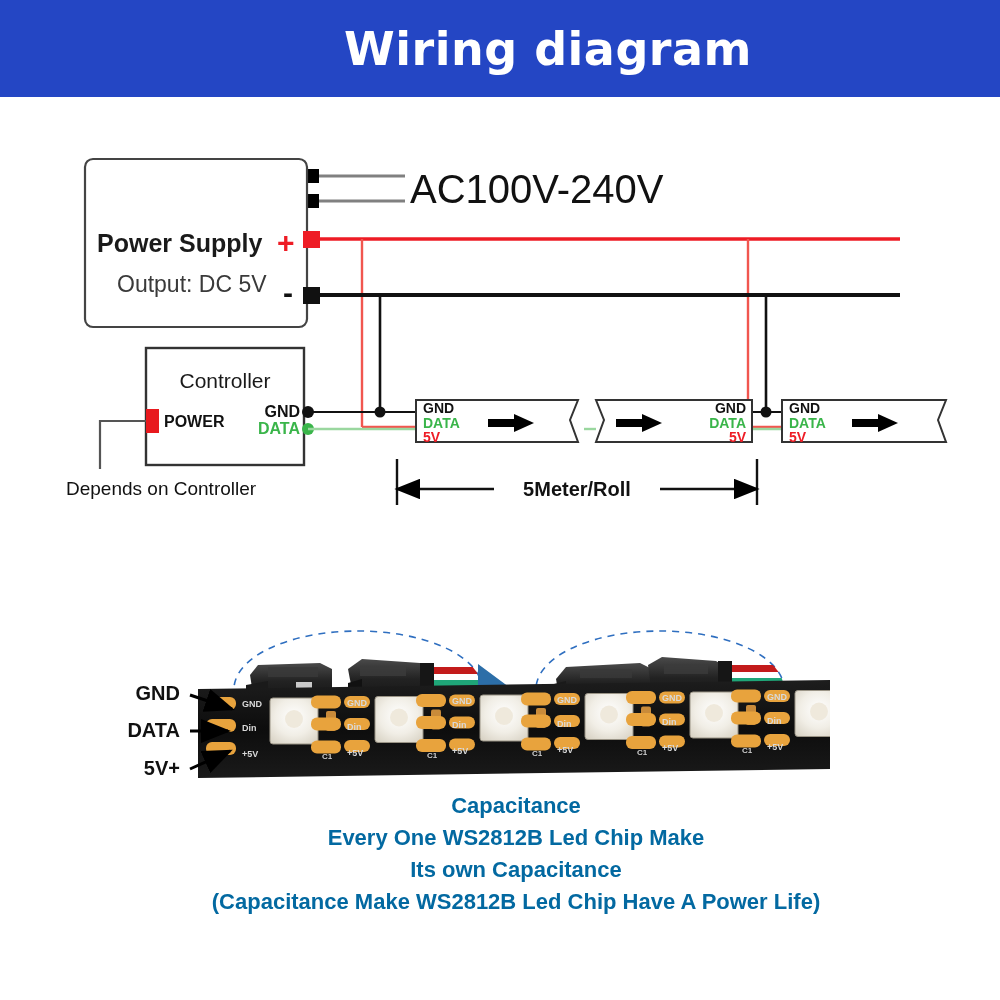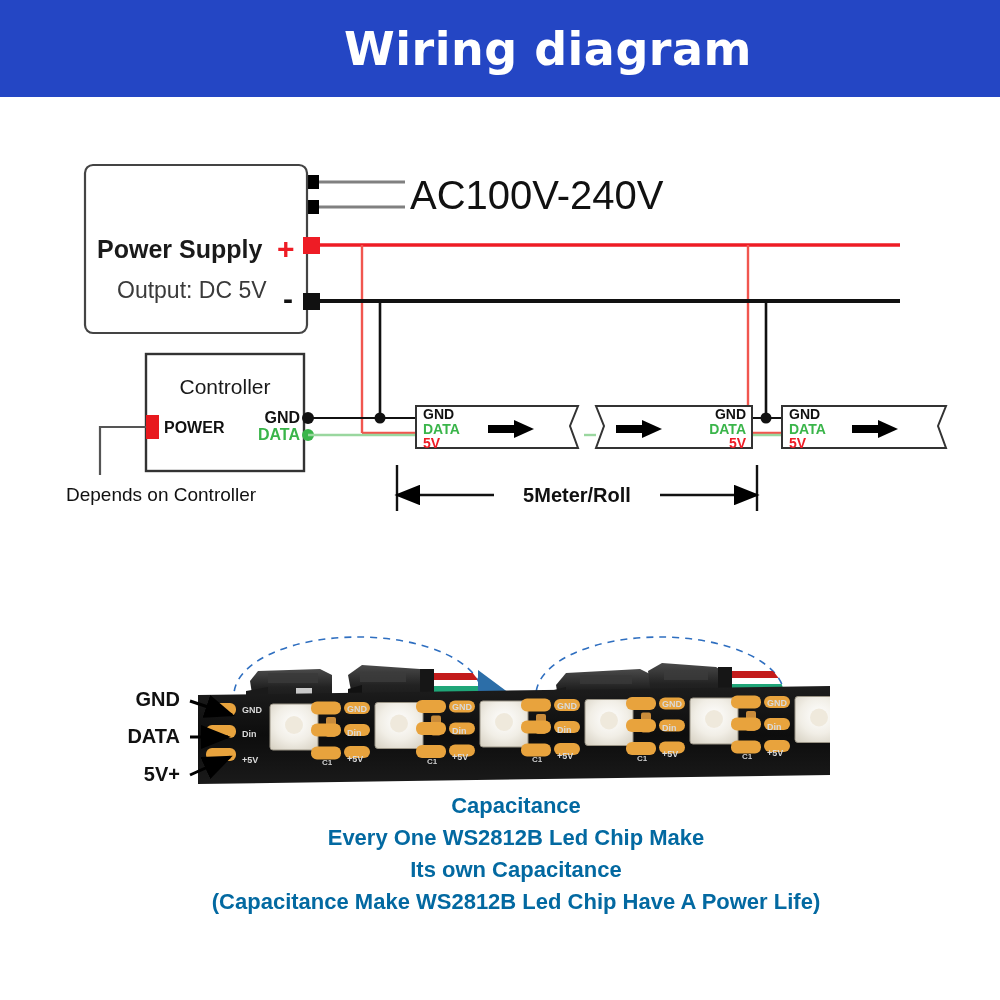--- a/index.html
+++ b/index.html
@@ -21,21 +21,21 @@
   }
   .header-title{
     color:#ffffff;
     font-size:46px;
     font-weight:bold;
     letter-spacing:0.5px;
     font-family:"DejaVu Sans", sans-serif;
   }
 
   
-  .diagram{position:absolute;left:0;top:103px;width:1000px;height:787px;}
+  .diagram{position:absolute;left:0;top:97px;width:1000px;height:787px;}
   svg{display:block;}
   .t{font-family:"Liberation Sans", sans-serif;}
 
   
   .caption{
     position:absolute;left:16px;top:790px;width:1000px;
     text-align:center;
     font-family:"Liberation Sans", sans-serif;
     font-weight:bold;
     font-size:22px;

